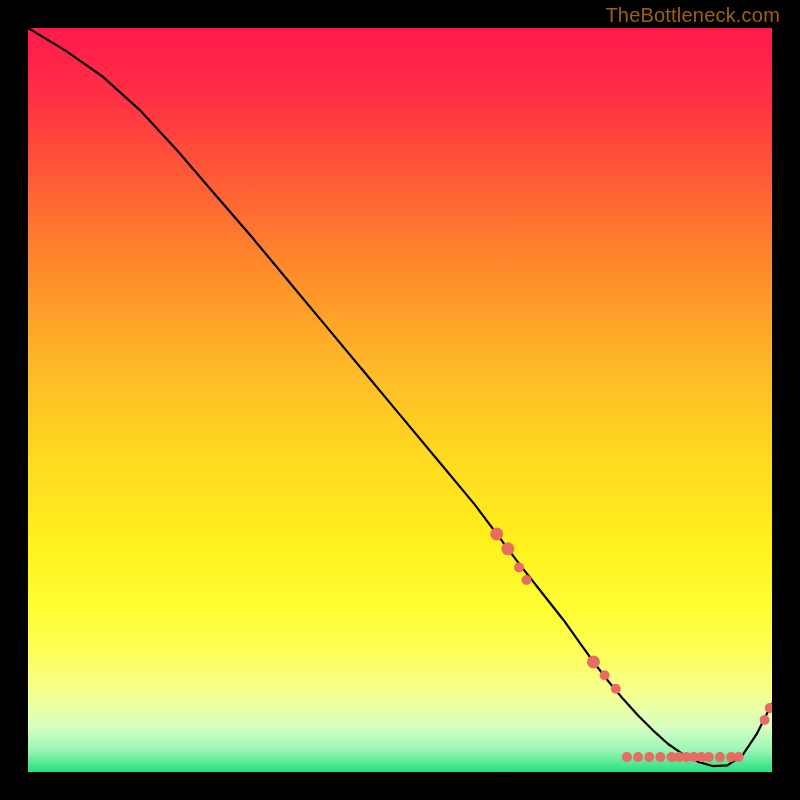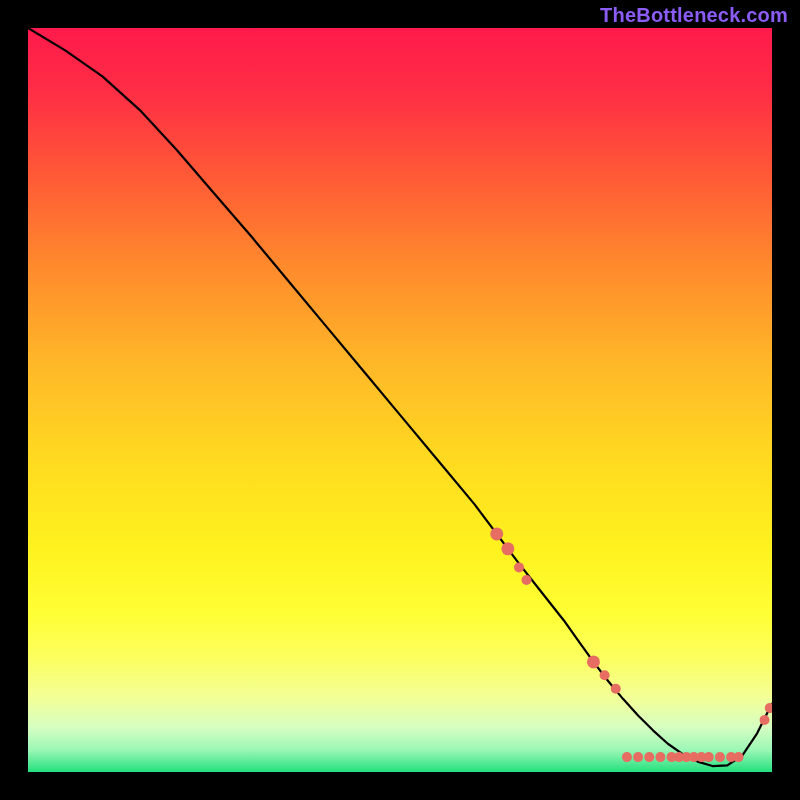--- a/index.html
+++ b/index.html
@@ -13,24 +13,24 @@
   }
   .outer {
     position: relative;
     width: 800px;
     height: 800px;
     background: #000;
   }
   .watermark {
     position: absolute;
     top: 4px;
-    right: 12px;
+    right: 20px;
     font-size: 20px;
-    font-weight: 700;
-    color: #8b5cf6;
+    font-weight: 400;
+    color: #a16207;
     letter-spacing: 0.2px;
     z-index: 5;
   }
   .plot {
     position: absolute;
     left: 28px;
     top: 28px;
     width: 744px;
     height: 744px;
   }

